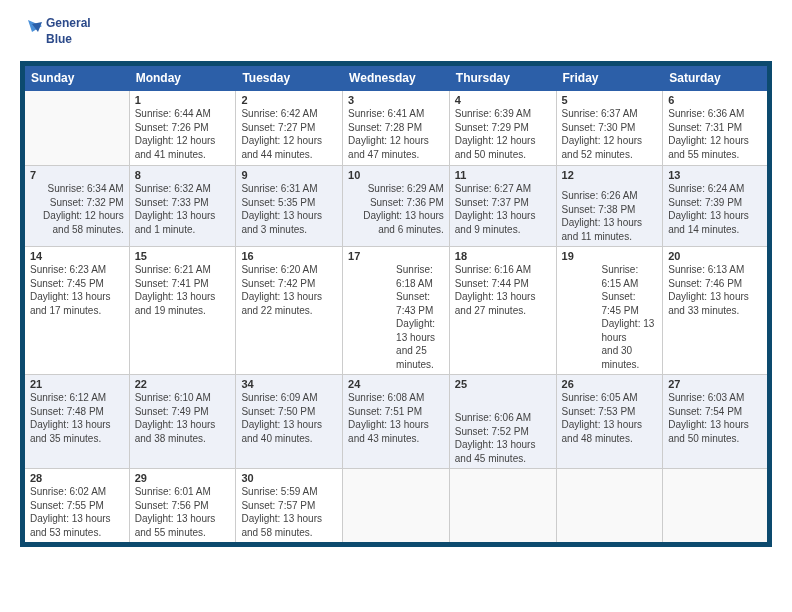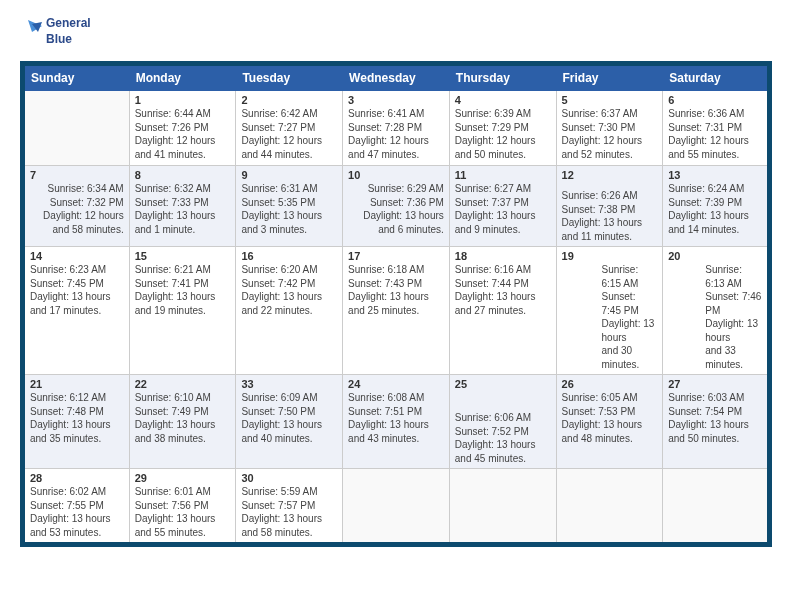--- a/index.html
+++ b/index.html
@@ -233,42 +233,42 @@
           </td>
           <td>
             <span class="day-num">16</span>
             <div class="day-info" style="white-space: pre-line;">Sunrise: 6:20 AM
 Sunset: 7:42 PM
 Daylight: 13 hours
 and 22 minutes.</div>
           </td>
           <td>
             <span class="day-num">17</span>
-            <div class="day-info" style="white-space: pre-line;">Sunrise: 6:18 AM
+            <div class="day-info" style="white-space: pre-line; margin-left: 48px;">Sunrise: 6:18 AM
 Sunset: 7:43 PM
 Daylight: 13 hours
 and 25 minutes.</div>
           </td>
           <td>
             <span class="day-num">18</span>
             <div class="day-info" style="white-space: pre-line;">Sunrise: 6:16 AM
 Sunset: 7:44 PM
 Daylight: 13 hours
 and 27 minutes.</div>
           </td>
           <td>
             <span class="day-num">19</span>
             <div class="day-info" style="white-space: pre-line; margin-left: 40px;">Sunrise: 6:15 AM
 Sunset: 7:45 PM
 Daylight: 13 hours
 and 30 minutes.</div>
           </td>
           <td>
             <span class="day-num">20</span>
-            <div class="day-info" style="white-space: pre-line; margin-left: 37px;">Sunrise: 6:13 AM
+            <div class="day-info" style="white-space: pre-line;">Sunrise: 6:13 AM
 Sunset: 7:46 PM
 Daylight: 13 hours
 and 33 minutes.</div>
           </td>
         </tr>
         <tr>
           <td>
             <span class="day-num">21</span>
             <div class="day-info" style="white-space: pre-line;">Sunrise: 6:12 AM
 Sunset: 7:48 PM
@@ -276,21 +276,21 @@
 and 35 minutes.</div>
           </td>
           <td>
             <span class="day-num">22</span>
             <div class="day-info" style="white-space: pre-line;">Sunrise: 6:10 AM
 Sunset: 7:49 PM
 Daylight: 13 hours
 and 38 minutes.</div>
           </td>
           <td>
-            <span class="day-num">33</span>
+            <span class="day-num">34</span>
             <div class="day-info" style="white-space: pre-line;">Sunrise: 6:09 AM
 Sunset: 7:50 PM
 Daylight: 13 hours
 and 40 minutes.</div>
           </td>
           <td>
             <span class="day-num">24</span>
             <div class="day-info" style="white-space: pre-line;">Sunrise: 6:08 AM
 Sunset: 7:51 PM
 Daylight: 13 hours

